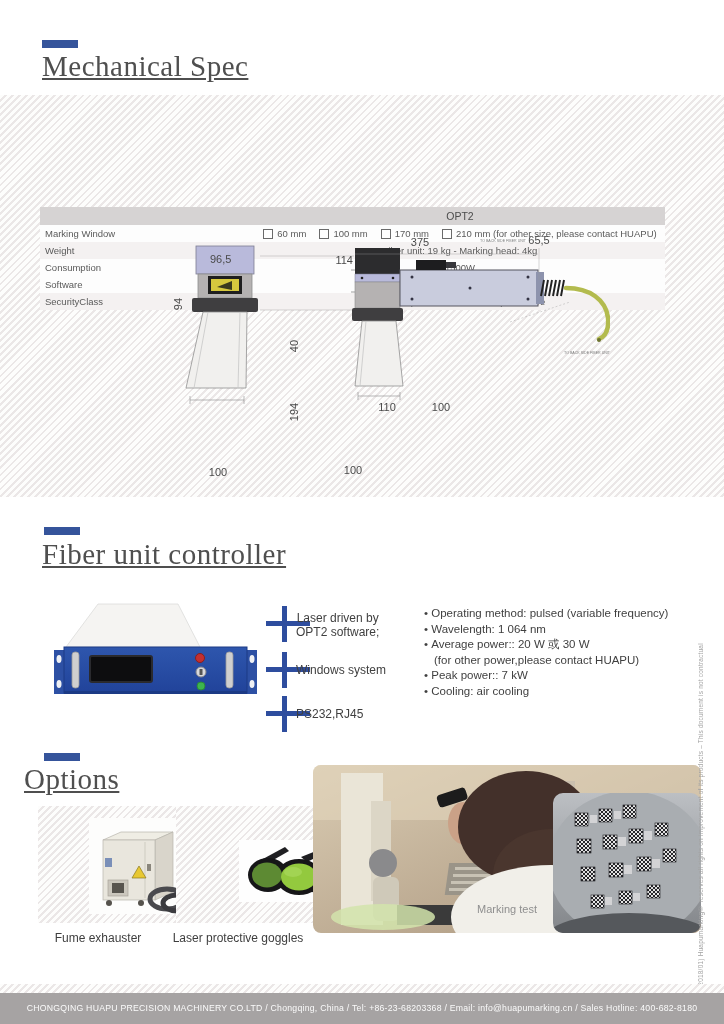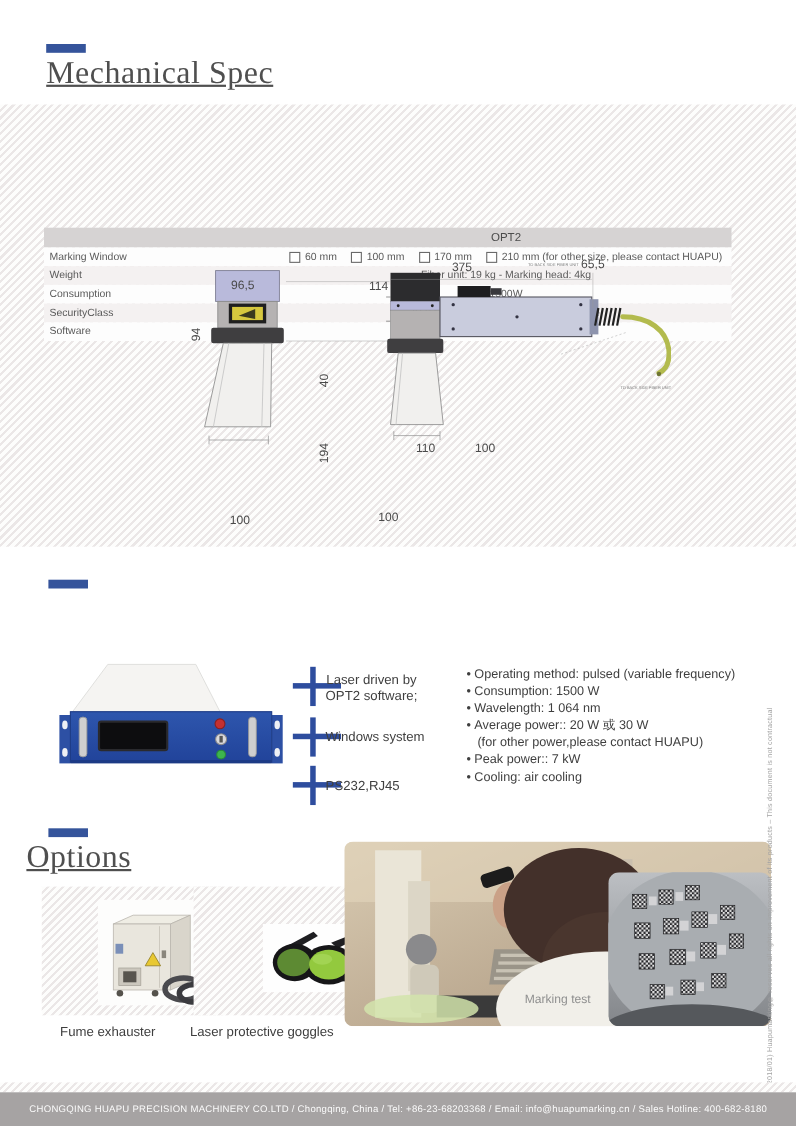--- a/index.html
+++ b/index.html
@@ -80,27 +80,27 @@
         </div>
       </div>
       <div class="trow r2">
         <div class="lbl">Weight</div>
         <div class="val">Fiber unit: 19 kg - Marking head: 4kg</div>
       </div>
       <div class="trow r3">
         <div class="lbl">Consumption</div>
         <div class="val">1500W</div>
       </div>
+      <div class="trow r5">
+        <div class="lbl">Software</div>
+        <div class="val">OPT2 software</div>
+      </div>
       <div class="trow r4">
         <div class="lbl">SecurityClass</div>
         <div class="val">IV laser (EN60825-1 standard) to secure</div>
-      </div>
-      <div class="trow r5">
-        <div class="lbl">Software</div>
-        <div class="val">OPT2 software</div>
       </div>
     </div>
 
     <svg class="abs" style="left:140px;top:135px;" width="470" height="260" viewBox="0 0 470 260">
 
       <g>
         <rect x="56" y="16" width="58" height="28" fill="#b9badb" stroke="#7d7d92" stroke-width="0.8"></rect>
         <rect x="58" y="44" width="54" height="24" fill="#b5b2b2" stroke="#8d8d8d" stroke-width="0.8"></rect>
         <rect x="68" y="46" width="34" height="18" fill="#1f1f1f"></rect>
         <rect x="71" y="49" width="28" height="12" fill="#d6c83e"></rect>
@@ -168,20 +168,21 @@
       <text class="dimtxt" text-anchor="middle" transform="translate(158,182) rotate(-90)">194</text>
       <text class="dimtxt" text-anchor="middle" x="247" y="181">110</text>
       <text class="dimtxt" text-anchor="middle" x="301" y="181">100</text>
       <text class="dimtxt" text-anchor="middle" x="213" y="244">100</text>
       <text class="anntxt" x="340" y="12">TO BACK SIDE FIBER UNIT</text>
       <text class="anntxt" x="424" y="124">TO BACK SIDE FIBER UNIT</text>
     </svg>
   </div>
 
   <div class="abs dash" style="left:44px;top:527px;"></div>
+  <h2 class="abs h-serif" style="left:42px;top:538px;">Fiber unit controller</h2>
 
   <svg class="abs" style="left:48px;top:598px;" width="215" height="122" viewBox="0 0 215 122">
     <defs>
       <linearGradient id="bluebody" x1="0" y1="0" x2="0" y2="1">
         <stop offset="0" stop-color="#2e56ad"></stop>
           <stop offset="1" stop-color="#21439a"></stop>
       </linearGradient>
     </defs>
     <polygon points="50,6 130,6 152,49 18,49" fill="#f5f4f2" stroke="#dcdcda" stroke-width="0.8"></polygon>
     <rect x="6" y="52" width="10" height="44" fill="#2d50a4"></rect>
@@ -221,21 +222,20 @@
   <svg class="abs" style="left:266px;top:696px;" width="44" height="36" viewBox="0 0 44 36">
     <rect x="16" y="0" width="5" height="36" fill="#2e4d9e"></rect>
       <rect x="0" y="15" width="44" height="5" fill="#2e4d9e"></rect>
   </svg>
   <div class="abs feat-label" style="left:296px;top:707px;">
     <div>PS232,RJ45</div>
   </div>
 
   <ul class="abs specs">
     <li class="b">Operating method: pulsed (variable frequency)</li>
-    <li class="b">Consumption: 1500 W</li>
     <li class="b">Wavelength: 1 064 nm</li>
     <li class="b">Average power:: 20 W 或 30 W</li>
     <li class="cont">(for other power,please contact HUAPU)</li>
     <li class="b">Peak power:: 7 kW</li>
     <li class="b">Cooling: air cooling</li>
   </ul>
 
   <div class="abs dash" style="left:44px;top:753px;"></div>
   <h2 class="abs h-serif" style="left:24px;top:763px;">Options</h2>
 

